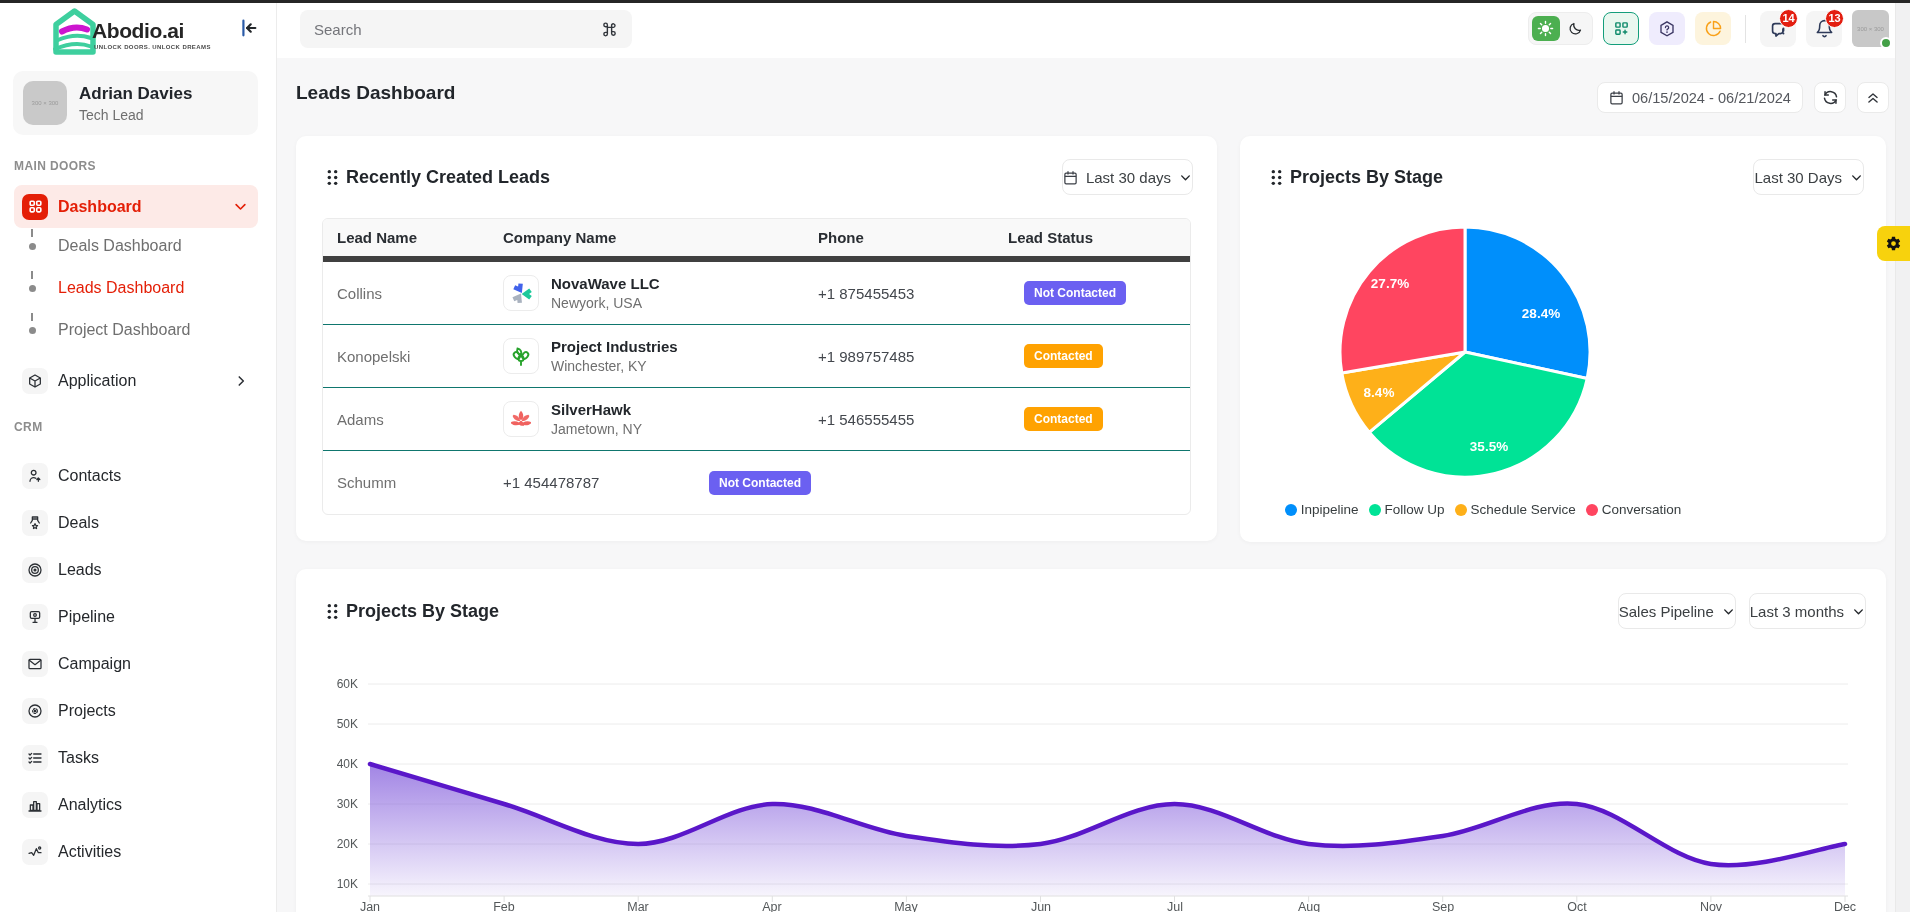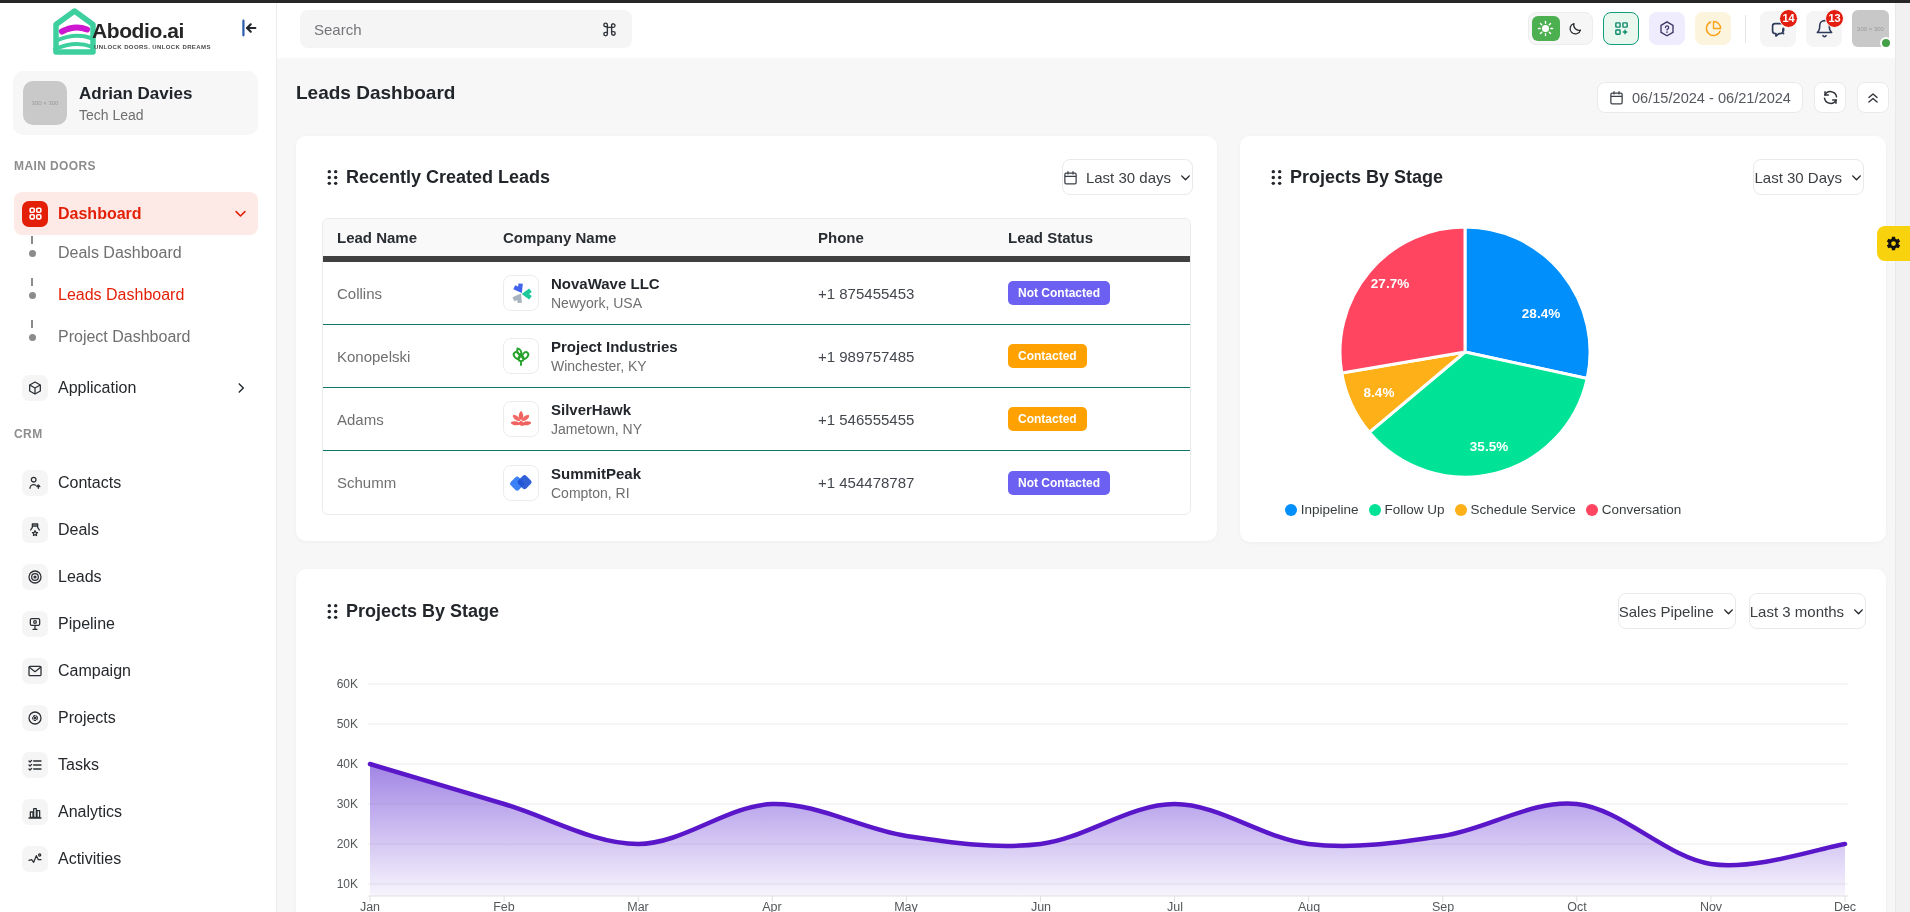--- a/index.html
+++ b/index.html
@@ -75,21 +75,21 @@
 .col-a { width:180px; padding-left:14px; }
 .col-b { width:315px; }
 .col-c { width:190px; }
 .col-d { flex:1; }
 .lt-row .col-a { color:#6f6f6f; font-size:15px; }
 .comp { display:flex; align-items:center; gap:12px; }
 .clogo { width:36px; height:36px; border:1px solid #ececec; border-radius:8px; display:flex; align-items:center; justify-content:center; background:#fff; }
 .cname { font-size:15px; font-weight:bold; color:#23272c; }
 .ccity { font-size:14px; color:#6f6f6f; margin-top:3px; }
 .lt-row .col-c { color:#43474d; font-size:15px; }
-.pill { display:inline-block; padding:5px 10px; border-radius:5px; color:#fff; font-size:12px; font-weight:bold; }
+.pill { display:inline-block; padding:5px 10px; border-radius:5px; color:#fff; font-size:12px; font-weight:bold;margin-left:16px; }
 .pill.purple { background:#6b60f1; }
 .pill.orange { background:#ffa201; }
 
 
 .legend { position:absolute; left:0; top:366px; width:486px; display:flex; justify-content:center; gap:10px; }
 .leg { display:flex; align-items:center; gap:4px; font-size:13.5px; color:#373d3f; }
 .leg i { width:12px; height:12px; border-radius:50%; display:inline-block; }
 </style>
 </head>
 <body>
@@ -172,21 +172,21 @@
       </svg></div>
   <div class="usercard">
     <div class="uc-av">300 × 300</div>
     <div>
         <div class="uc-name">Adrian Davies</div>
         <div class="uc-role">Tech Lead</div>
       </div>
   </div>
   <div class="menu">
     <div class="m-label">MAIN DOORS</div>
-    <div class="m-item active" style="margin-top:9px;">
+    <div class="m-item active" style="margin-top:2px;">
       <div class="m-ic red">
           <svg width="15" height="15" viewBox="0 0 24 24" fill="none" stroke="#fff" stroke-width="2.6" stroke-linecap="round">
             <rect x="3.5" y="3.5" width="6.5" height="6.5" rx="1.6"></rect>
             <rect x="14" y="3.5" width="6.5" height="6.5" rx="1.6"></rect>
             <rect x="3.5" y="14" width="6.5" height="6.5" rx="1.6"></rect>
             <rect x="14" y="14" width="6.5" height="6.5" rx="1.6"></rect>
           </svg>
         </div>
       <div class="txt">Dashboard</div>
       <svg width="15" height="15" viewBox="0 0 24 24" fill="none" stroke="#e41f07" stroke-width="2.6" stroke-linecap="round" stroke-linejoin="round">
@@ -429,34 +429,20 @@
                   <div class="cname">SilverHawk</div>
                   <div class="ccity">Jametown, NY</div>
                 </div>
               </div>
             </div>
           <div class="col-c">+1 546555455</div>
           <div class="col-d"><span class="pill orange">Contacted</span></div>
         </div>
         <div class="lt-row">
           <div class="col-a">Schumm</div>
-          <div class="col-b">
-              <div class="comp">
-                <div class="clogo">
-                  <svg width="26" height="26" viewBox="0 0 24 24">
-                    <rect x="3.2" y="7.2" width="10.5" height="10.5" rx="2.5" transform="rotate(-45 8.5 12.5)" fill="#3b82f6"></rect>
-                    <rect x="10" y="6" width="10.5" height="10.5" rx="2.5" transform="rotate(-45 15.2 11.2)" fill="#2053d4" opacity=".92"></rect>
-                  </svg>
-                </div>
-                <div>
-                  <div class="cname">SummitPeak</div>
-                  <div class="ccity">Compton, RI</div>
-                </div>
-              </div>
-            </div>
           <div class="col-c">+1 454478787</div>
           <div class="col-d"><span class="pill purple">Not Contacted</span></div>
         </div>
       </div>
     </div>
     <div class="card c2" id="card2">
       <div class="card-head" style="padding-right:22px;">
         <div class="card-title"><svg width="13" height="17" viewBox="0 0 12 16">
               <g fill="#22262b">
                 <circle cx="3" cy="2.5" r="1.6"></circle>

